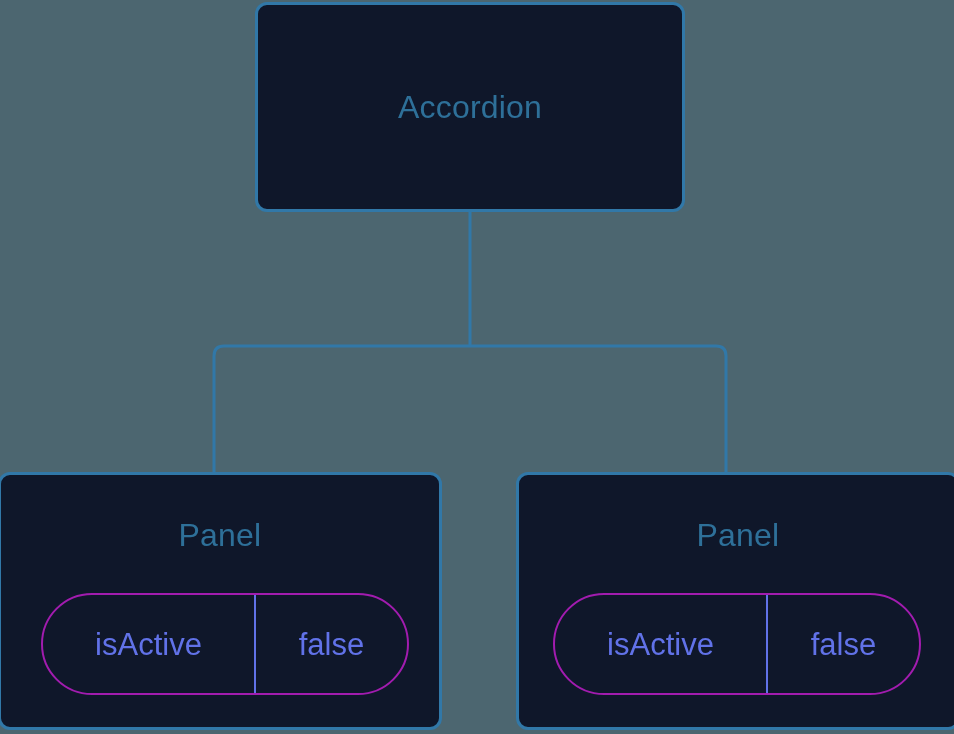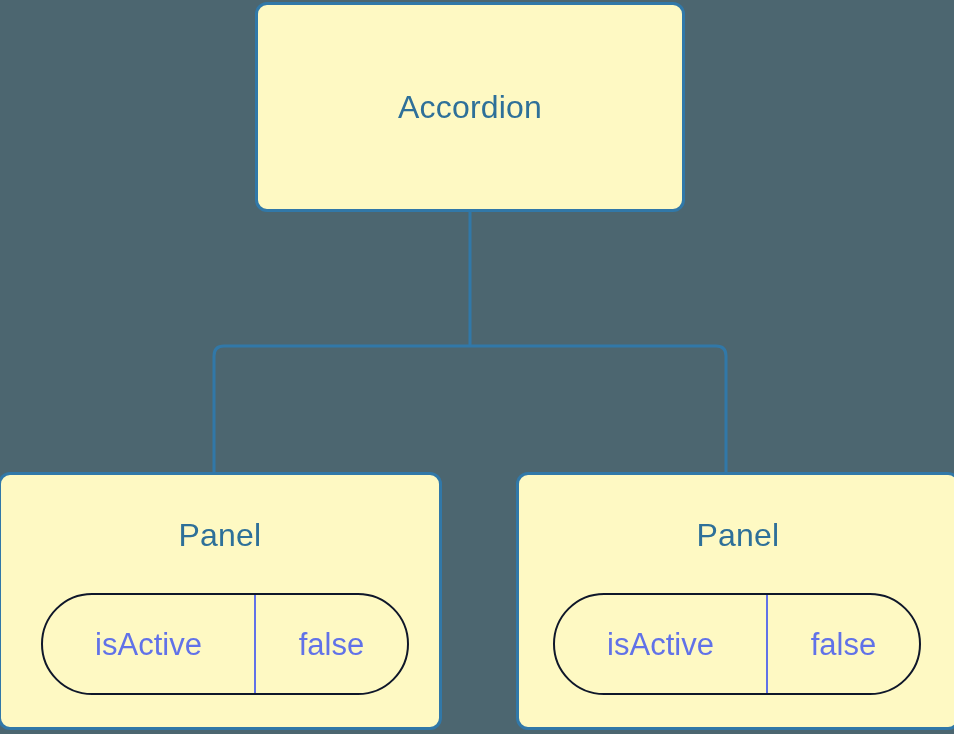--- a/index.html
+++ b/index.html
@@ -28,21 +28,21 @@
     top: 0;
     width: 954px;
     height: 734px;
     z-index: 1;
   }
 
   
   .node {
     position: absolute;
     box-sizing: border-box;
-    background: #fef9c3;
+    background: #0f172a;
     border: 3px solid #3178a8;
     border-radius: 12px;
     z-index: 2;
     display: flex;
     flex-direction: column;
     align-items: center;
   }
 
   .node-title {
     color: #2e7099;
@@ -81,21 +81,21 @@
     text-align: right;
   }
 
   
   .state-pill {
     position: absolute;
     top: 118px;
     width: 368px;
     height: 102px;
     box-sizing: border-box;
-    border: 2px solid #0f172a;
+    border: 2px solid #a21caf;
     border-radius: 51px;
     display: flex;
     align-items: stretch;
     background: transparent;
   }
   #node-panel-left .state-pill { left: 40px; }
   #node-panel-right .state-pill { left: 34px; }
 
   .pill-key,
   .pill-value {

